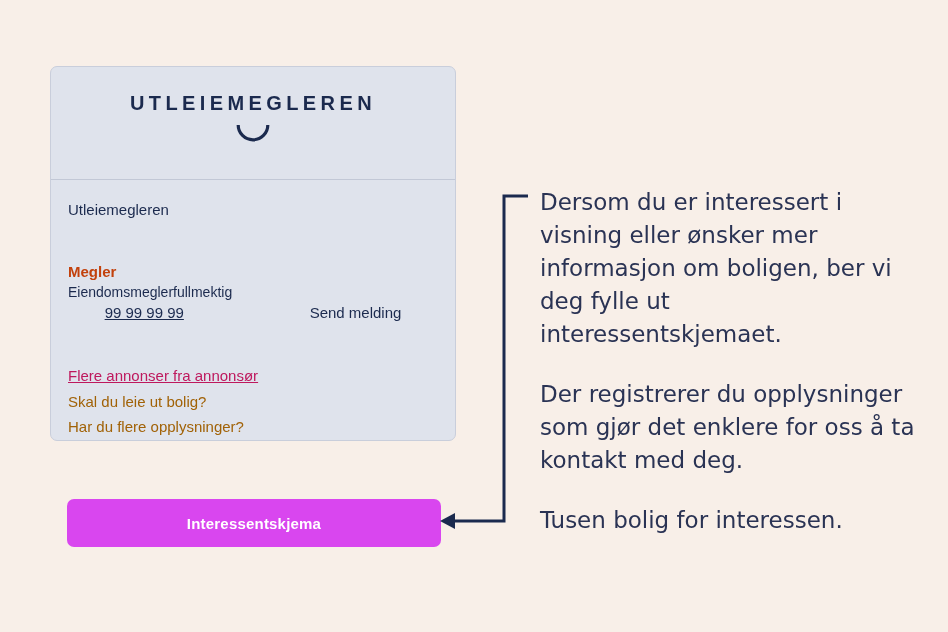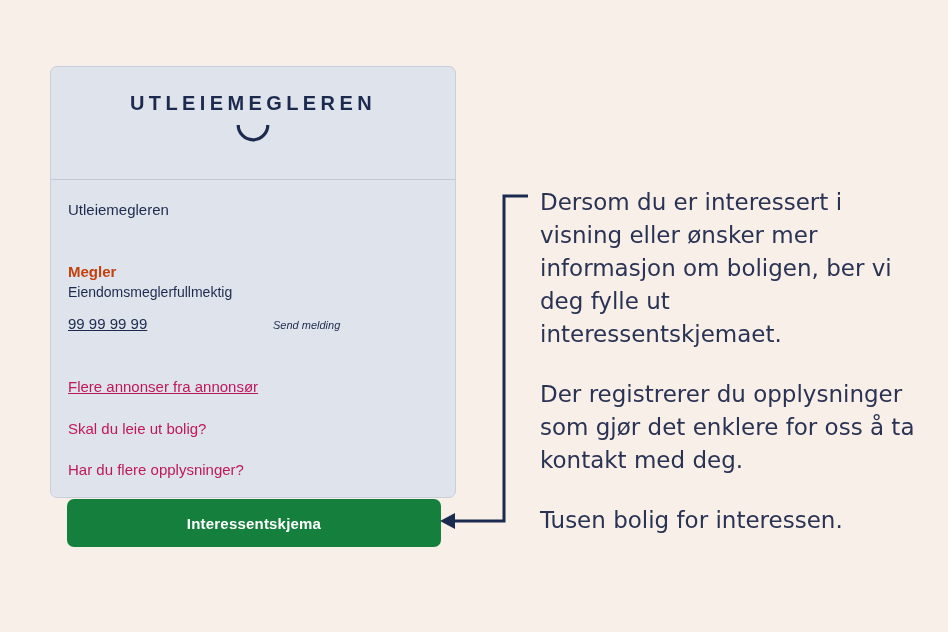--- a/index.html
+++ b/index.html
@@ -15,21 +15,21 @@
     overflow: hidden;
     color: #1b2a4e;
   }
 
   
   .agent-card {
     position: absolute;
     left: 50px;
     top: 66px;
     width: 406px;
-    height: 432px;
+    height: 375px;
     background: #dfe3ec;
     border: 1px solid #c9cedb;
     border-radius: 7px;
     box-sizing: border-box;
   }
 
   .card-header {
     height: 113px;
     border-bottom: 1px solid #c2c8d6;
     box-sizing: border-box;
@@ -76,65 +76,65 @@
     line-height: 20px;
   }
   .agent-role-sub {
     font-size: 14px;
     color: #1b2a4e;
     line-height: 20px;
     margin-top: 0;
   }
 
   .contact-row {
-    margin-top: 13px;
+    margin-top: 2px;
     display: flex;
     align-items: baseline;
+    justify-content: center;
   }
   .phone-link {
     font-size: 15px;
     color: #1b2a4e;
     text-decoration: underline;
     width: 205px;
     display: inline-block;
     cursor: pointer;
   }
   .message-link {
-    font-size: 11px;
+    font-size: 15px;
     color: #1b2a4e;
     text-decoration: none;
     cursor: pointer;
-    font-style: italic;
   }
 
   .more-ads-link {
     margin-top: 46px;
     font-size: 15px;
     color: #be185d;
     text-decoration: underline;
     display: inline-block;
     cursor: pointer;
   }
 
   .secondary-link {
-    margin-top: 24px;
-    font-size: 15px;
-    color: #be185d;
+    margin-top: 8px;
+    font-size: 15px;
+    color: #a16207;
     text-decoration: none;
     display: block;
     cursor: pointer;
   }
 
   .cta-button {
     position: absolute;
     left: 16px;
     top: 432px;
     width: 374px;
     height: 48px;
-    background: #15803d;
+    background: #d946ef;
     border: none;
     border-radius: 7px;
     color: #ffffff;
     font-size: 15px;
     font-weight: bold;
     font-family: "Liberation Sans", sans-serif;
     cursor: pointer;
     letter-spacing: 0.2px;
   }
 

